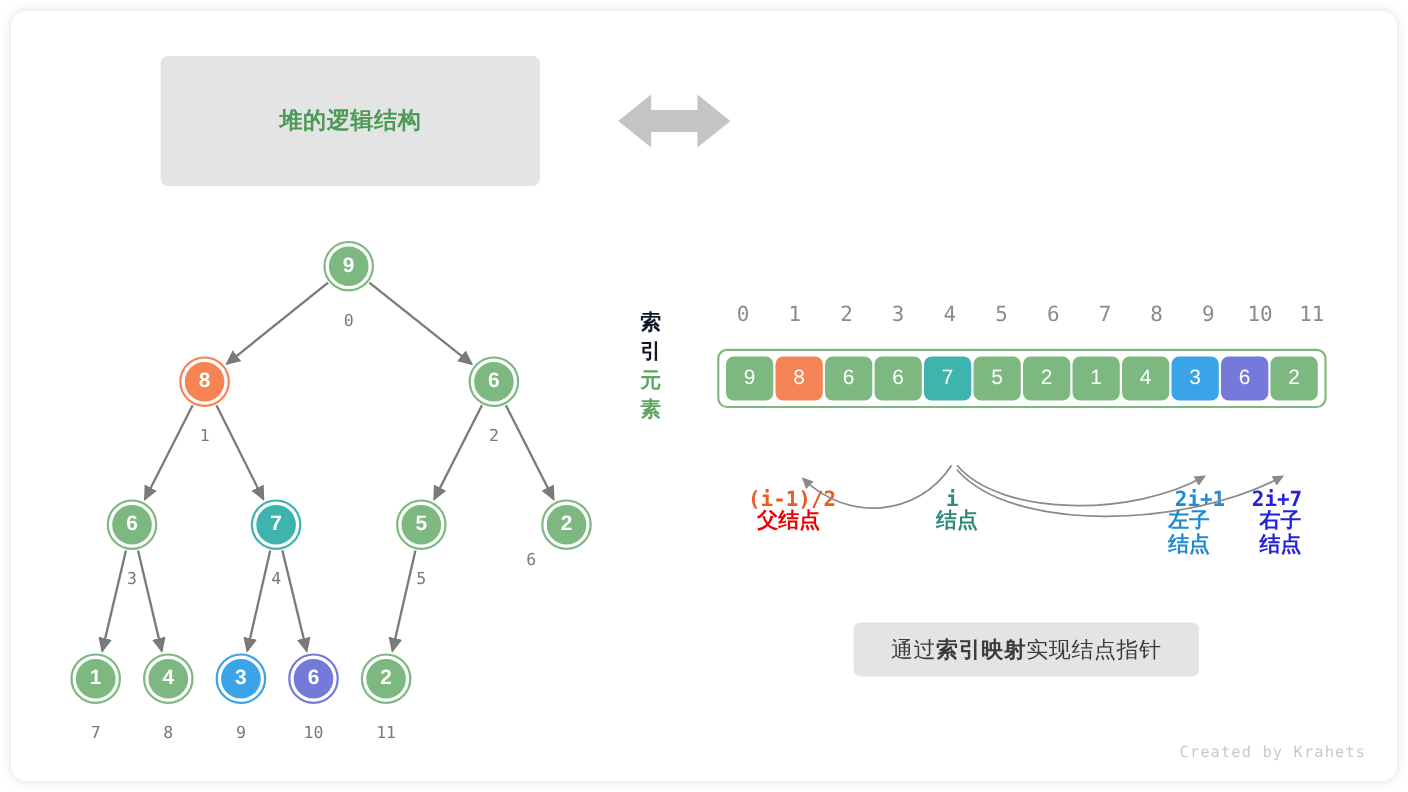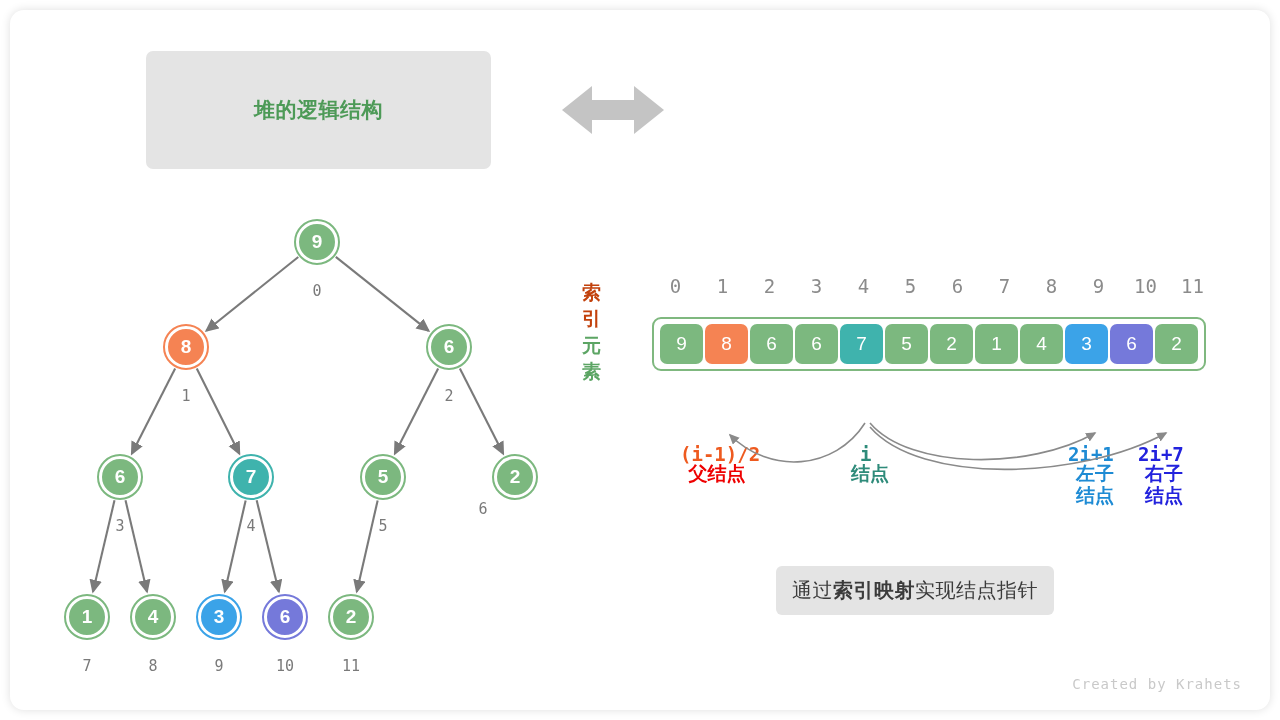--- a/index.html
+++ b/index.html
@@ -111,21 +111,21 @@
     position: absolute;
     left: 560px;
     top: 255px;
   }
   .row-label {
     position: absolute;
     font-size: 19px;
     font-weight: bold;
     letter-spacing: 1px;
   }
-  #label-index { left: 12px; top: 15px; color: #c2410c; }
+  #label-index { left: 12px; top: 15px; color: #0f172a; }
   #label-elem  { left: 12px; top: 68px; color: #5ca564; }
 
   #index-row {
     position: absolute;
     left: 82px;
     top: 10px;
     display: flex;
   }
   .index-cell {
     width: 47px;
@@ -182,21 +182,21 @@
     width: 680px;
     height: 300px;
     pointer-events: none;
   }
 
   
   #caption {
     position: absolute;
     left: 766px;
     top: 556px;
-    padding: 11px 16px;
+    padding: 11px 34px;
     background: #e4e4e4;
     border-radius: 6px;
     font-size: 20px;
     color: #3b3b3b;
     letter-spacing: 0.5px;
     white-space: nowrap;
   }
   #caption b { font-weight: bold; }
 
   #watermark {
@@ -330,21 +330,21 @@
         </defs>
         <g stroke="#8a8a8a" stroke-width="1.6" fill="none" marker-end="url(#ahead2)">
           <path d="M295,158 C265,205 200,210 160,170"></path>
           <path d="M300,158 C340,205 460,205 525,168"></path>
           <path d="M300,162 C350,220 510,215 596,168"></path>
         </g>
       </svg>
 
       <div class="term" id="t-parent" style="left:92px; top:198px; width:110px; color:#ee0000;">父结点</div>
       <div class="term" id="t-self" style="left:265px; top:198px; width:70px; color:#2e8b7a;">结点</div>
-      <div class="term" id="t-left" style="left:497px; top:198px; width:56px; color:#1e8bd4;">
+      <div class="term" id="t-left" style="left:483px; top:198px; width:56px; color:#1e8bd4;">
         <span>左子</span><br>
         <span>结点</span>
       </div>
       <div class="term" id="t-right" style="left:566px; top:198px; width:56px; color:#2222dd;">
         <span>右子</span><br>
         <span>结点</span>
       </div>
     </div>
 
     <div id="caption">

